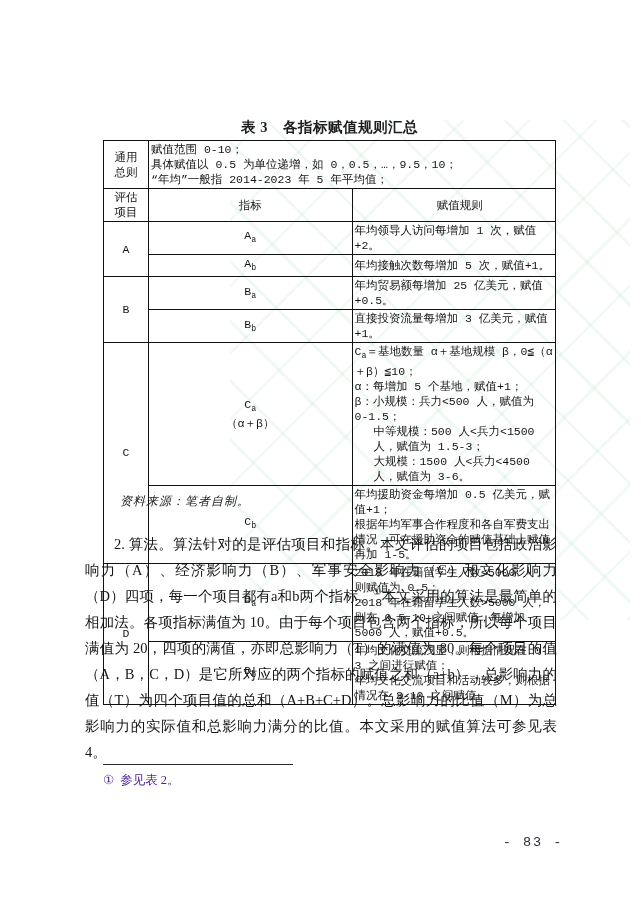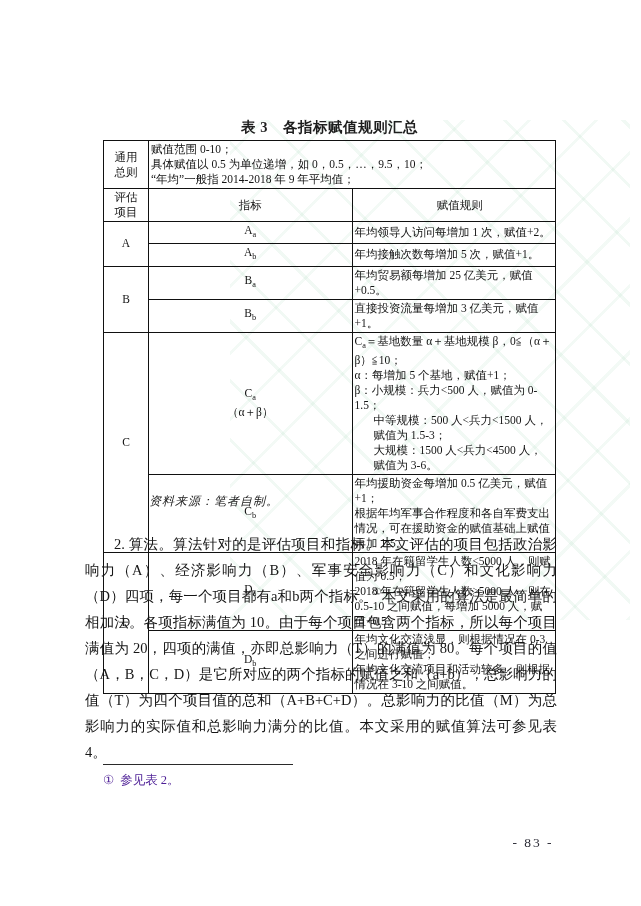--- a/index.html
+++ b/index.html
@@ -16,73 +16,73 @@
       repeating-linear-gradient(-45deg, rgba(140,205,165,0.10) 0 3px, transparent 3px 47px);
     pointer-events:none;
   }
   .table-title{
     position:absolute;left:103px;top:118px;width:453px;
     text-align:center;font-weight:bold;font-size:14.5px;letter-spacing:0.5px;
   }
   table.rules{
     position:absolute;left:103px;top:140px;width:453px;
     border-collapse:collapse;table-layout:fixed;
-    font-size:11.5px;line-height:15px;color:#141414;
+    font-size:11.5px;line-height:15px;color:#141414;font-family:Liberation Mono, monospace;
   }
   table.rules td{
     border:1.2px solid #111;padding:1px 2px;vertical-align:middle;
   }
   td.c1{width:40px;text-align:center;}
   td.c2{width:66px;text-align:center;}
   td.c3{text-align:left;padding-left:6px;padding-right:4px;}
   .rline{display:block;}
   .rline.indent{padding-left:1.65em;}
   sub{font-size:0.72em;}
   .source-note{
     position:absolute;left:120px;top:493px;font-size:12px;font-style:italic;
-    letter-spacing:1px;color:#222;margin-left:29px;
+    letter-spacing:1px;color:#222;
   }
   .body-para{
     position:absolute;left:85px;top:531px;width:472px;
     font-size:14.5px;line-height:26px;text-align:justify;text-indent:2em;
     color:#161616;
   }
   .body-para sup{font-size:0.68em;line-height:0;}
   .fn-rule{
     position:absolute;left:103px;top:764px;width:190px;height:0;
     border-top:1.3px solid #2a2a2a;
   }
   .footnote{
     position:absolute;left:103px;top:772px;font-size:12.5px;color:#4c1d95;
   }
   .footnote .fn-marker{margin-right:6px;}
   .page-number{
     position:absolute;left:478px;top:835px;width:110px;text-align:center;
-    font-size:13.5px;letter-spacing:2px;color:#2b2b35;
+    font-size:13.5px;letter-spacing:2px;color:#2b2b35;font-family:Liberation Mono, monospace;
   }
 </style>
 </head>
 <body>
 
 <div class="watermark"></div>
 
 <div class="table-title">表 3　各指标赋值规则汇总</div>
 
 <table class="rules">
 
   <tbody>
       <tr>
     <td class="c1">
       <div>通用</div>
       <div>总则</div>
     </td>
     <td class="c3" colspan="2">
       <div class="rline">赋值范围 0-10；</div>
       <div class="rline">具体赋值以 0.5 为单位递增，如 0，0.5，…，9.5，10；</div>
-      <div class="rline">“年均”一般指 2014-2018 年 9 年平均值；</div>
+      <div class="rline">“年均”一般指 2014-2023 年 5 年平均值；</div>
     </td>
   </tr>
 
   <tr>
     <td class="c1">
       <div>评估</div>
       <div>项目</div>
     </td>
     <td class="c2">指标</td>
     <td class="c3" style="text-align:center;padding-left:14px;">赋值规则</td>

